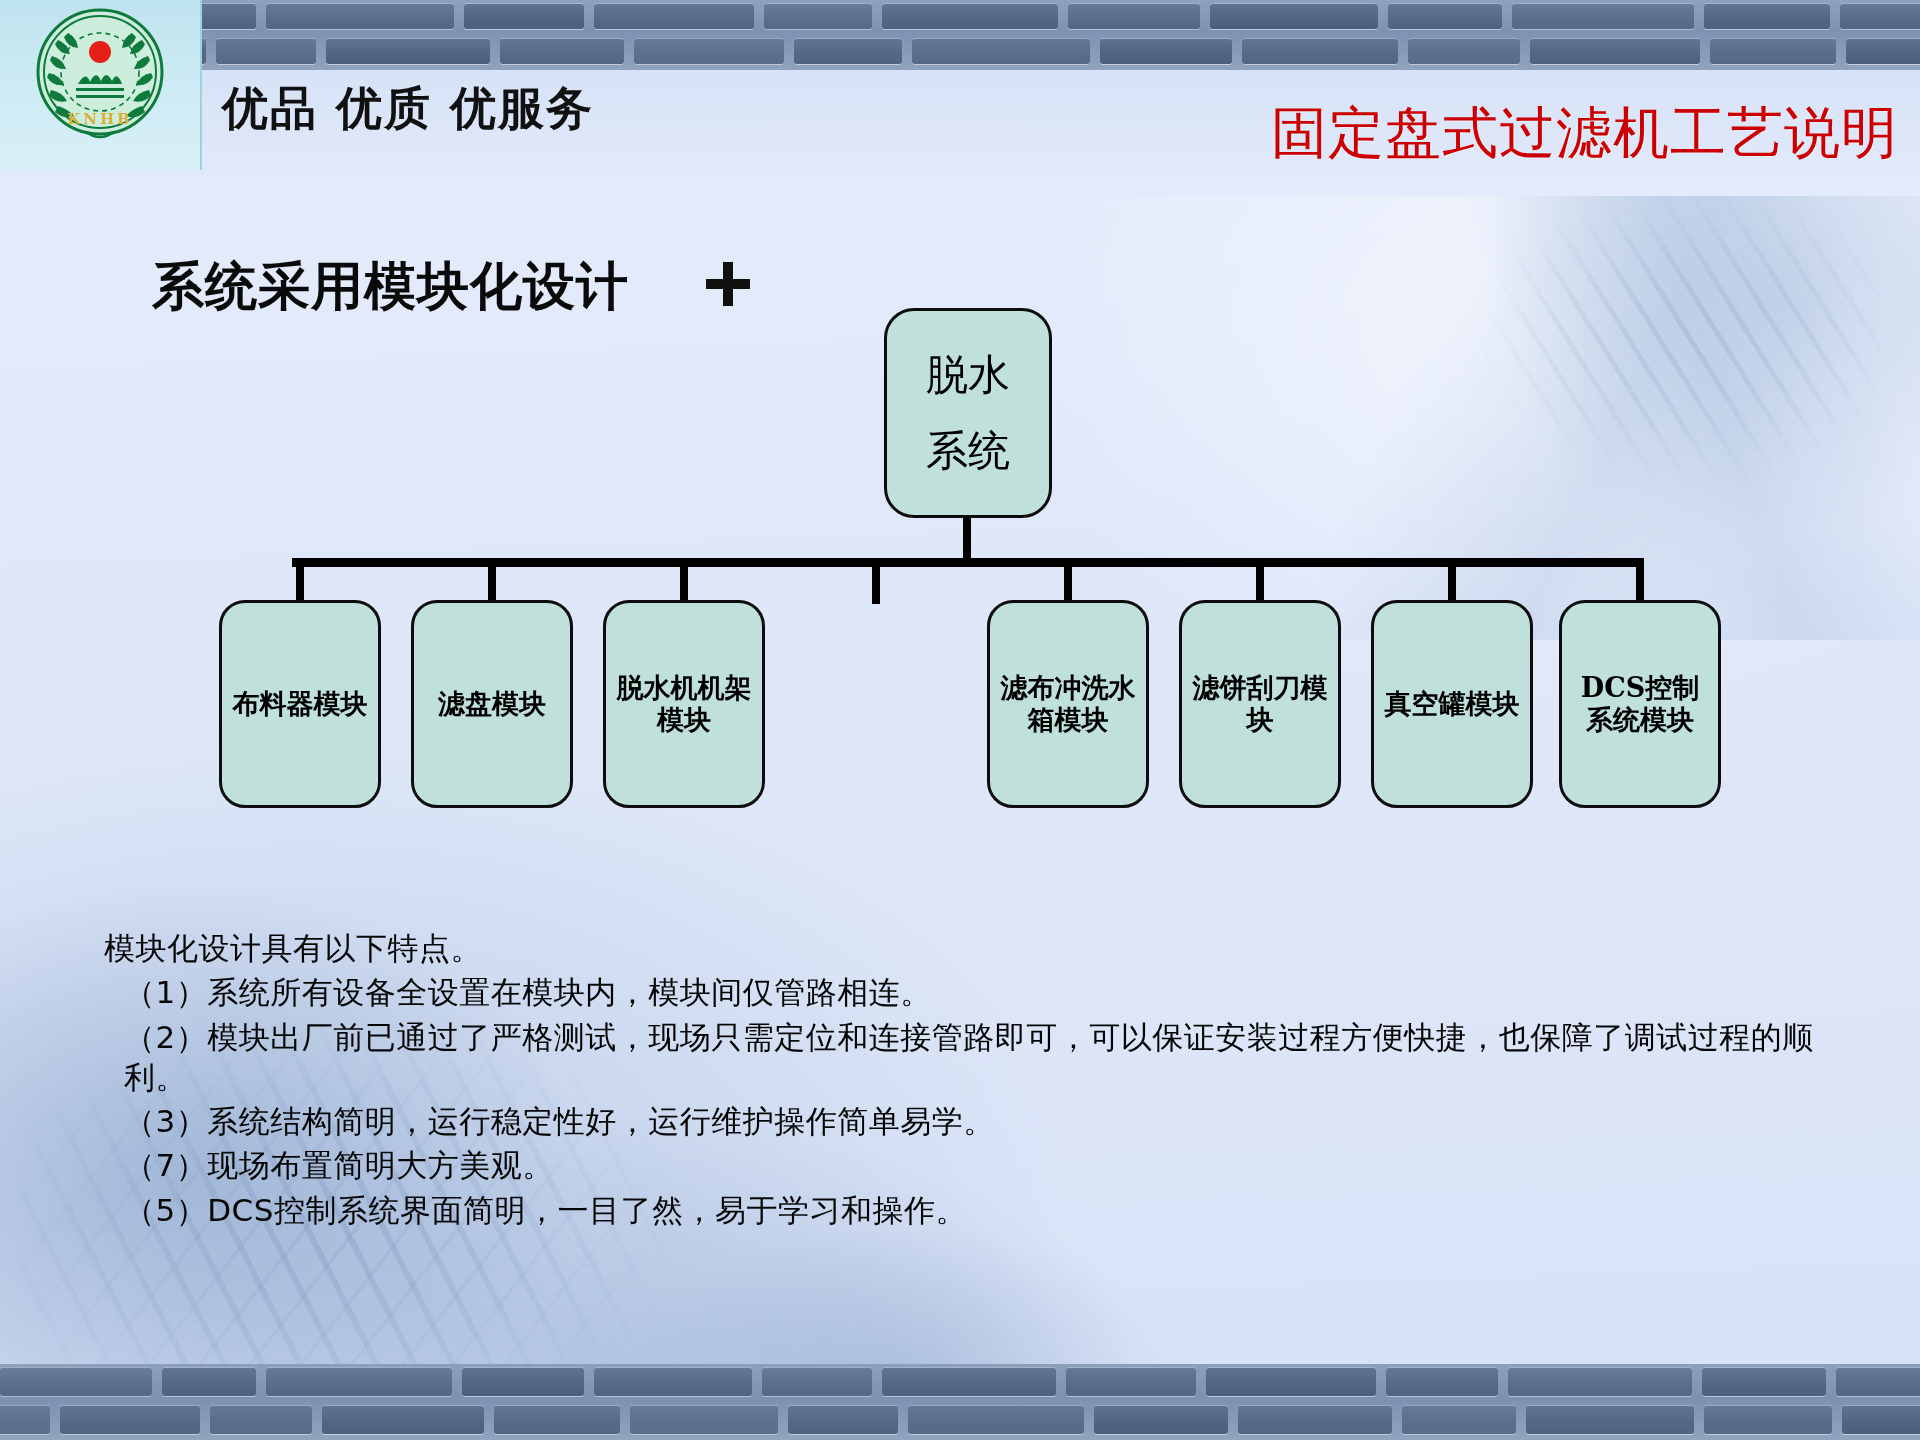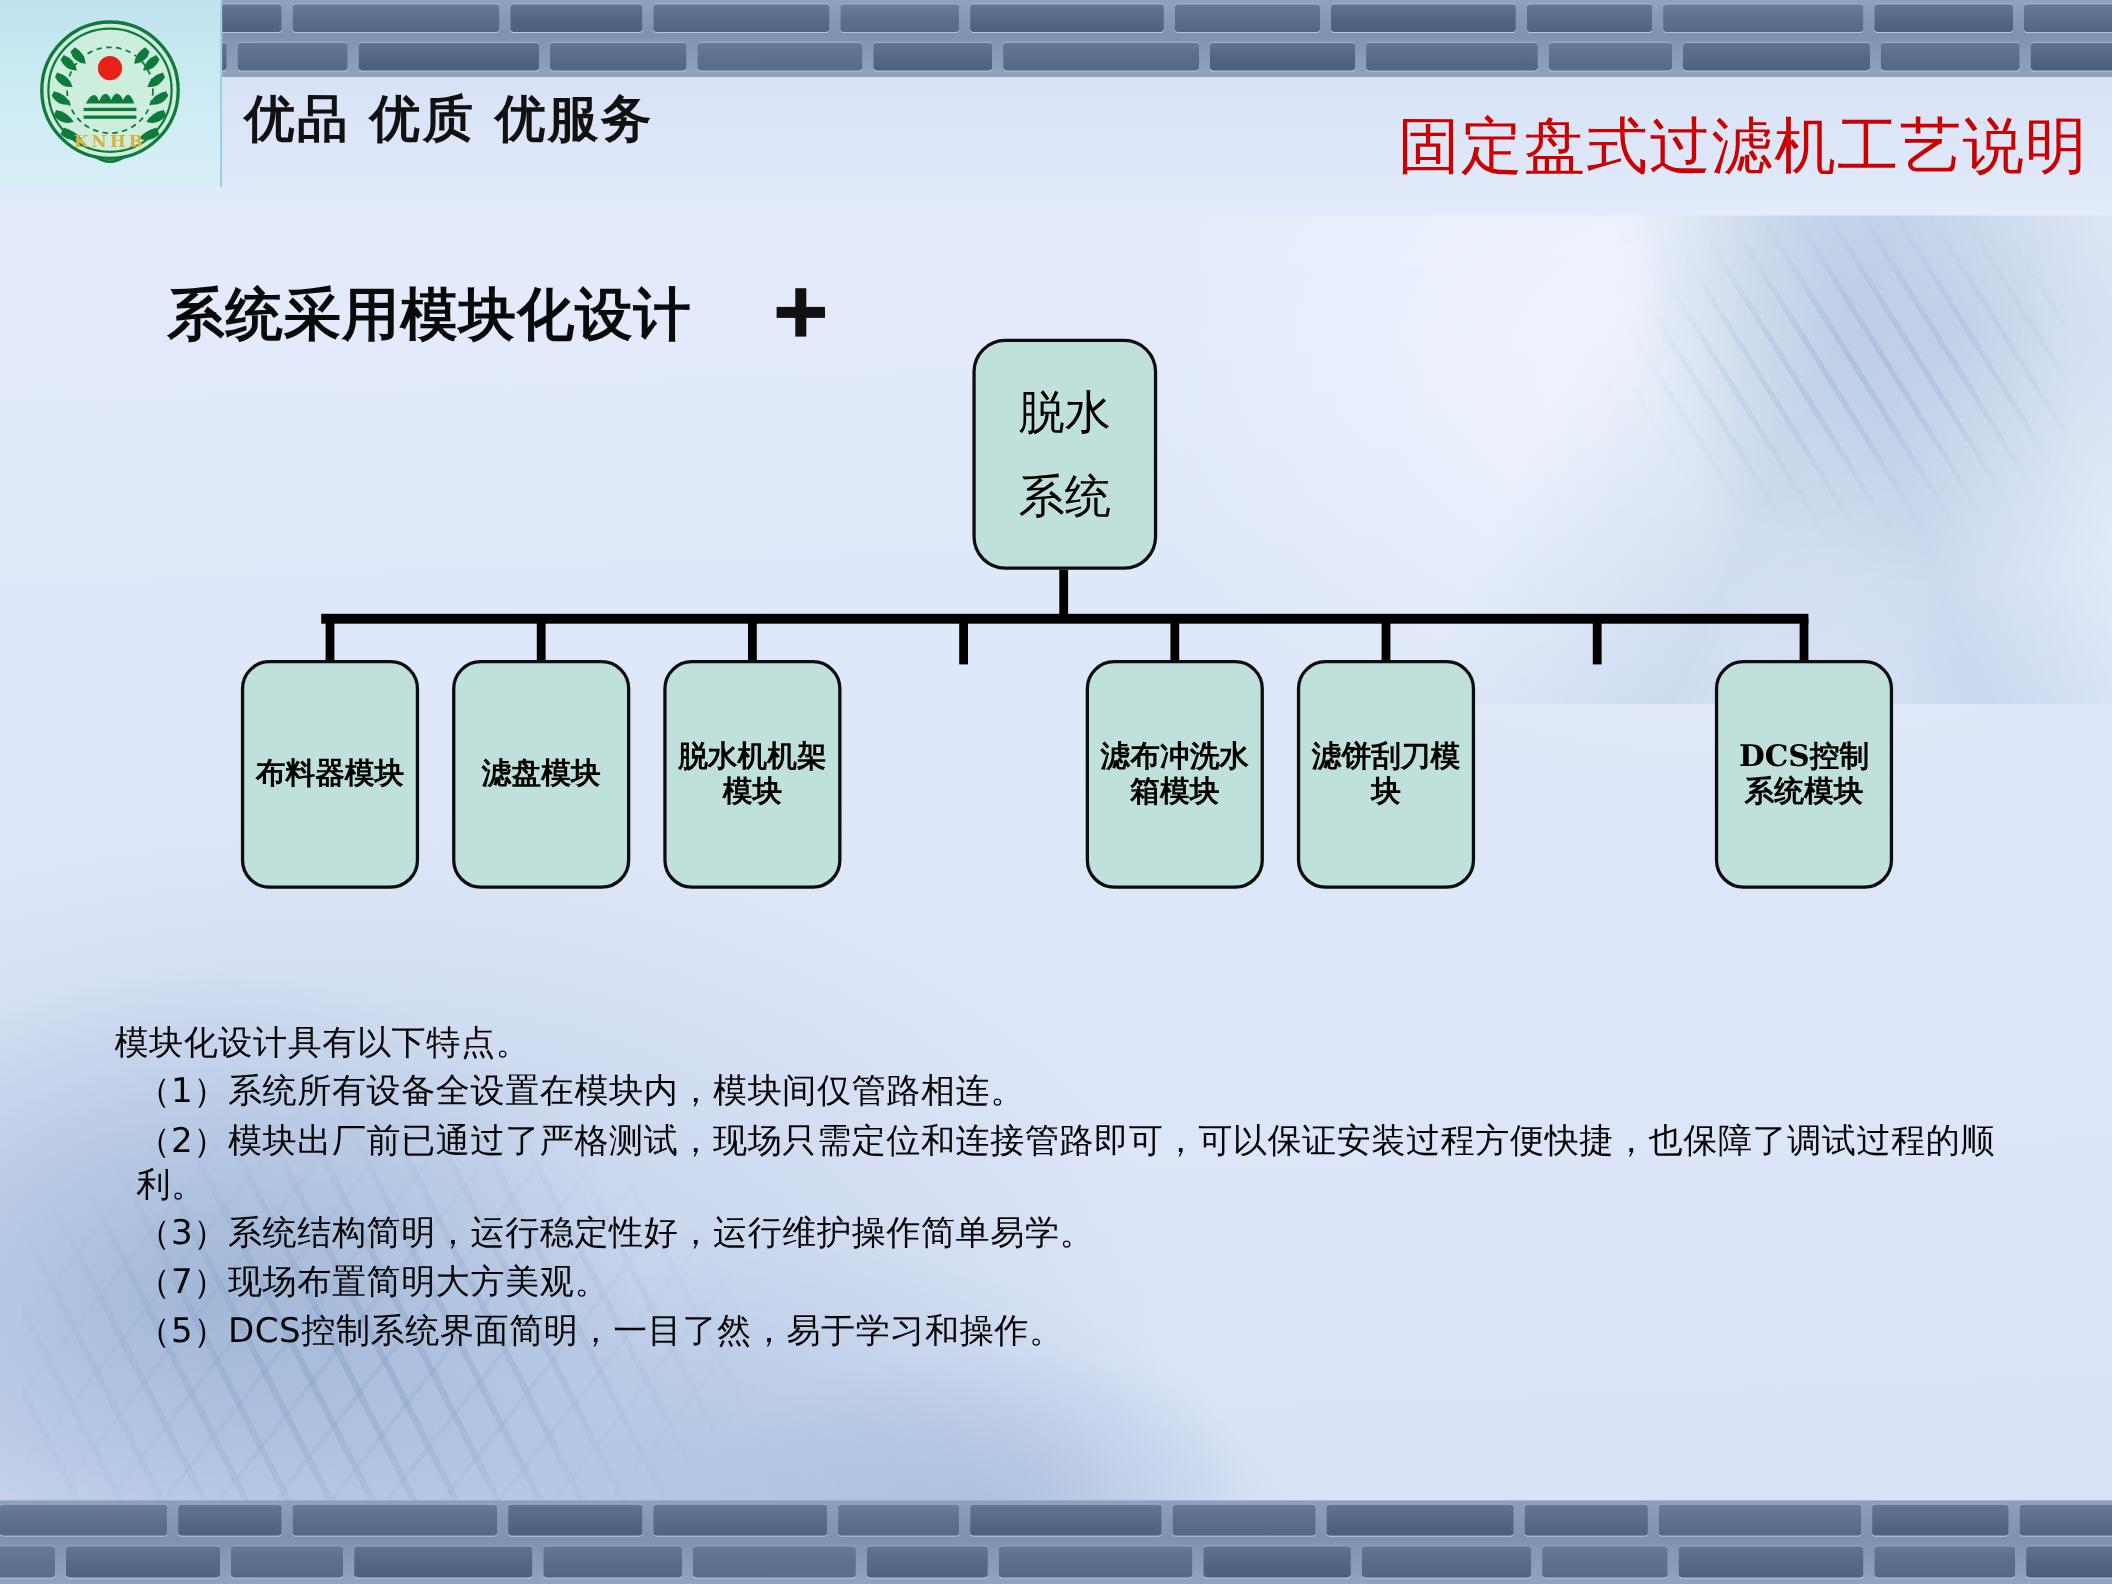--- a/index.html
+++ b/index.html
@@ -66,21 +66,21 @@
 
   
   #header-strip{
     position:absolute;left:0;top:0;width:1920px;height:196px;
     background:linear-gradient(180deg,#cfdcf3 0%,#dbe5f8 55%,#e3ebfc 100%);
     pointer-events:none;
   }
   #logo-box{
     position:absolute;left:0;top:0;width:200px;height:170px;
     background:linear-gradient(180deg,#bfe3ef 0%,#cdebf4 50%,#d9eff7 100%);
-    display:flex;align-items:center;justify-content:center;
+    display:flex;align-items:flex-start;justify-content:center;
     border-right:2px solid #9fd0e0;
   }
   #logo-svg{display:block;}
   #slogan{
     position:absolute;left:222px;top:78px;
     font-size:46px;font-weight:700;color:#111;letter-spacing:2px;
     font-family:"DejaVu Sans","Liberation Sans",sans-serif;
   }
   #doc-title{
     position:absolute;right:22px;top:96px;
@@ -258,20 +258,21 @@
     <div class="conn conn-drop" style="left:1064px;"></div>
     <div class="conn conn-drop" style="left:1256px;"></div>
     <div class="conn conn-drop" style="left:1448px;"></div>
     <div class="conn conn-drop" style="left:1636px;"></div>
 
     <div class="node leaf" style="left:219px;">布料器模块</div>
     <div class="node leaf serifish" style="left:411px;">滤盘模块</div>
     <div class="node leaf" style="left:603px;">脱水机机架模块</div>
     <div class="node leaf" style="left:987px;">滤布冲洗水箱模块</div>
     <div class="node leaf" style="left:1179px;">滤饼刮刀模块</div>
+    <div class="node leaf" style="left:1371px;">真空罐模块</div>
     <div class="node leaf serifish" style="left:1559px;">DCS控制系统模块</div>
   </div>
 
   <div id="body-text">
     <p>模块化设计具有以下特点。</p>
     <p class="hang">（1）系统所有设备全设置在模块内，模块间仅管路相连。</p>
     <p class="hang">（2）模块出厂前已通过了严格测试，现场只需定位和连接管路即可，可以保证安装过程方便快捷，也保障了调试过程的顺利。</p>
     <p class="hang">（3）系统结构简明，运行稳定性好，运行维护操作简单易学。</p>
     <p class="hang">（7）现场布置简明大方美观。</p>
     <p class="hang">（5）DCS控制系统界面简明，一目了然，易于学习和操作。</p>

